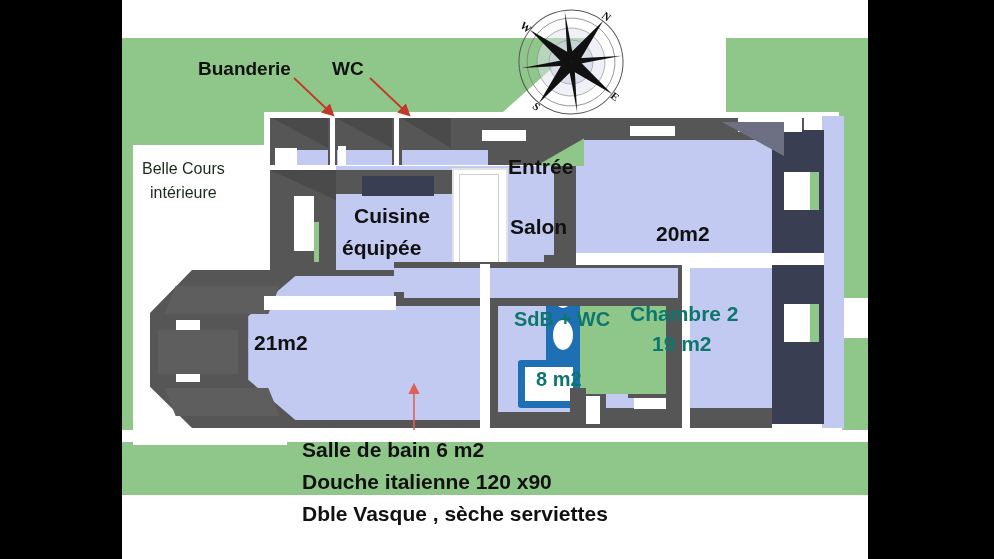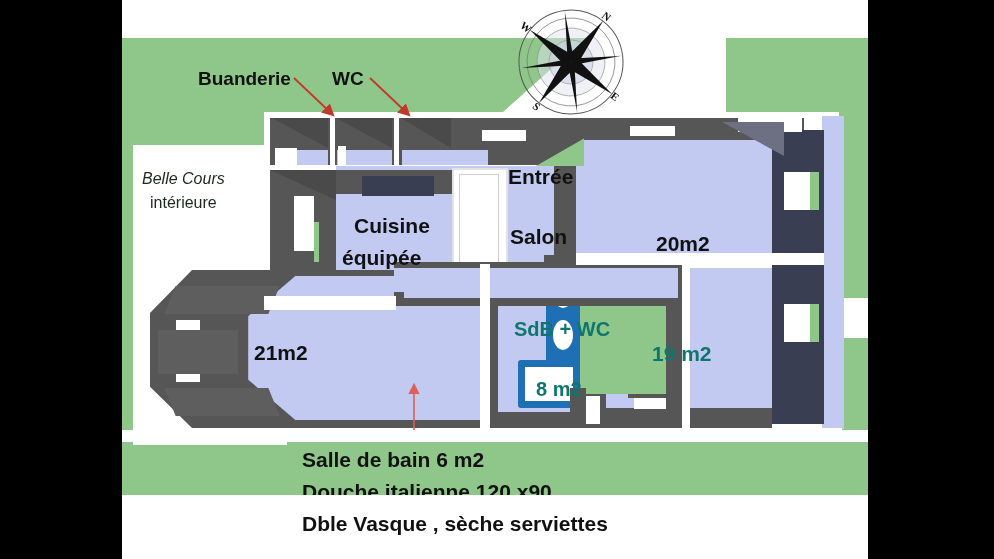--- a/index.html
+++ b/index.html
@@ -25,21 +25,21 @@
   .wall-white{position:absolute;background:#ffffff;}
   .wall-dark{position:absolute;background:#565656;}
   .wall-navy{position:absolute;background:#3a3e52;}
   .floor{position:absolute;background:#c3caf2;}
   .floorwhite{position:absolute;background:#ffffff;}
   .greenfill{position:absolute;background:#8fc78a;}
   .win{position:absolute;background:#ffffff;}
   .wingreen{position:absolute;background:#8fc78a;}
 
   
-  .lbl{position:absolute;white-space:nowrap;font-weight:bold;color:#111;margin-top:10px;}
+  .lbl{position:absolute;white-space:nowrap;font-weight:bold;color:#111;}
   .lbl.white{color:#0f766e;}
   .lbl.thin{font-weight:normal;}
   .arrow{position:absolute;}
 
   .blue-fix{position:absolute;background:#1f6fb5;border-radius:3px;}
   .sink{position:absolute;background:#ffffff;border-radius:50%;}
   .tub{position:absolute;background:#ffffff;}
   .compass-wrap{position:absolute;}
 </style>
 </head>
@@ -152,31 +152,32 @@
       <div class="wall-white" style="left:20px;top:428px;width:700px;height:10px;"></div>
       <div class="wall-white" style="left:358px;top:264px;width:10px;height:170px;"></div>
       <div class="wall-white" style="left:20px;top:264px;width:8px;height:170px;"></div>
       <div class="wall-white" style="left:560px;top:262px;width:8px;height:172px;"></div>
 
     </div>
 
     <span class="lbl" style="left:76px;top:58px;font-size:19px;">Buanderie</span>
     <span class="lbl" style="left:210px;top:58px;font-size:19px;">WC</span>
 
-    <span class="lbl thin" style="left:20px;top:160px;font-size:16px;color:#1b2a1b;font-style:italic;">Belle Cours</span>
+    <span class="lbl thin" style="left:20px;top:160px;font-size:16px;color:#1b2a1b;">Belle Cours</span>
     <span class="lbl thin" style="left:28px;top:184px;font-size:16px;color:#1b2a1b;">intérieure</span>
 
     <span class="lbl" style="left:386px;top:155px;font-size:21px;">Entrée</span>
     <span class="lbl" style="left:388px;top:215px;font-size:21px;">Salon</span>
 
     <span class="lbl" style="left:232px;top:204px;font-size:21px;">Cuisine</span>
     <span class="lbl" style="left:220px;top:236px;font-size:21px;">équipée</span>
 
     <span class="lbl" style="left:534px;top:222px;font-size:21px;">20m2</span>
 
+    <span class="lbl white" style="left:508px;top:302px;font-size:21px;">Chambre 2</span>
     <span class="lbl white" style="left:530px;top:332px;font-size:21px;">19 m2</span>
 
     <span class="lbl" style="left:132px;top:331px;font-size:21px;">21m2</span>
 
     <span class="lbl white" style="left:392px;top:308px;font-size:20px;">SdB + WC</span>
     <span class="lbl white" style="left:414px;top:368px;font-size:20px;">8 m2</span>
 
     <span class="lbl" style="left:180px;top:438px;font-size:21px;">Salle de bain 6 m2</span>
     <span class="lbl" style="left:180px;top:470px;font-size:21px;">Douche italienne 120 x90</span>
     <span class="lbl" style="left:180px;top:502px;font-size:21px;">Dble Vasque , sèche serviettes</span>

